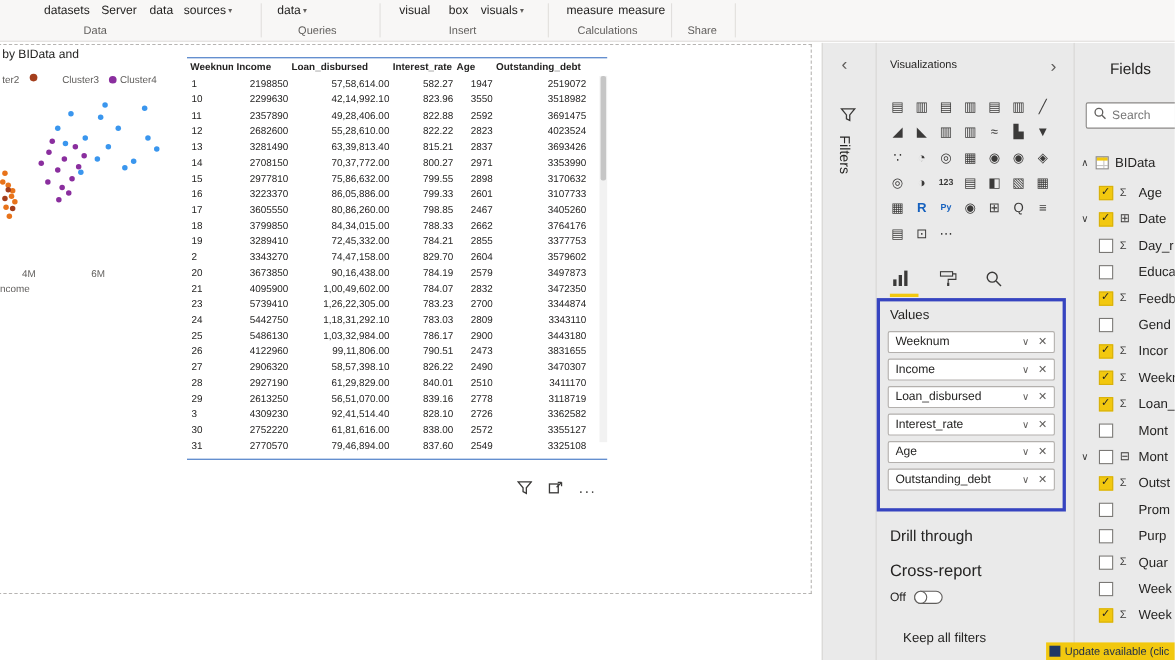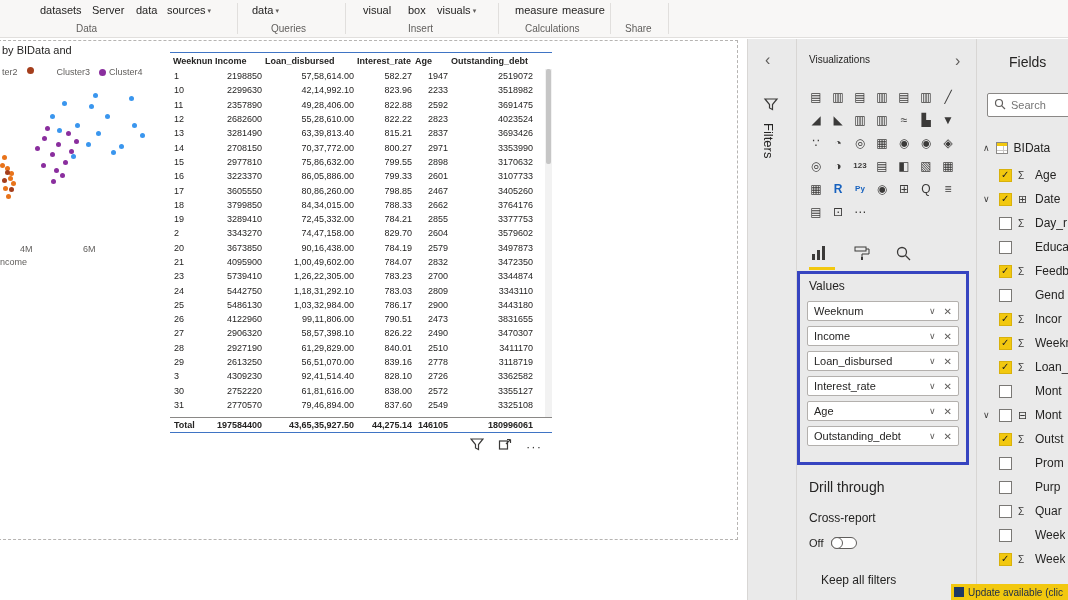--- a/index.html
+++ b/index.html
@@ -76,21 +76,21 @@
   .active-underline { position:absolute; left:12px; top:228px; width:26px; height:3px; background:#f2c80f; }
   .sel-box { position:absolute; left:0; top:232px; width:172px; height:194px; border:3px solid #3644c0; }
   .values-label { position:absolute; left:12px; top:240px; font-size:12px; }
   .wells { position:absolute; left:10px; top:262px; width:152px; }
   .well { height:20px; background:#fff; border:1px solid #b3b0ad; border-radius:2px; margin-bottom:5px;
           display:flex; align-items:center; padding:0 6px; font-size:11px; }
   .well-label { flex:1; overflow:hidden; white-space:nowrap; }
   .well-chev { color:#605e5c; font-size:9px; margin-right:8px; }
   .well-x { color:#605e5c; font-size:10px; }
   .drill-title { position:absolute; left:12px; top:440px; font-size:14px; }
-  .cross-report { position:absolute; left:12px; top:472px; font-size:12px; }
+  .cross-report { position:absolute; left:12px; top:472px; font-size:15px; }
   .toggle-row { position:absolute; left:12px; top:498px; display:flex; align-items:center; gap:8px; font-size:11px; }
   .toggle { width:26px; height:12px; border:1px solid #605e5c; border-radius:7px; background:#fff; position:relative; }
   .knob { position:absolute; left:-1px; top:-1px; width:12px; height:12px; border:1px solid #605e5c; border-radius:50%; background:#fff; }
   .keep-filters { position:absolute; left:24px; top:534px; font-size:12px; }
 
   
   .fields-panel { position:absolute; left:229px; right:0; top:0; bottom:0; }
   .fp-title { position:absolute; left:32px; top:15px; font-size:14px; }
   .searchbox { position:absolute; left:10px; top:54px; width:110px; height:24px; background:#fff;
                border:1px solid #8a8886; border-radius:2px; display:flex; align-items:center; padding:0 6px; gap:5px; }
@@ -224,21 +224,21 @@
           <div class="t-cell c2">57,58,614.00</div>
           <div class="t-cell c3">582.27</div>
           <div class="t-cell c4">1947</div>
           <div class="t-cell c5">2519072</div>
         </div>
         <div class="t-row">
           <div class="t-cell c0">10</div>
           <div class="t-cell c1">2299630</div>
           <div class="t-cell c2">42,14,992.10</div>
           <div class="t-cell c3">823.96</div>
-          <div class="t-cell c4">2233</div>
+          <div class="t-cell c4">3550</div>
           <div class="t-cell c5">3518982</div>
         </div>
         <div class="t-row">
           <div class="t-cell c0">11</div>
           <div class="t-cell c1">2357890</div>
           <div class="t-cell c2">49,28,406.00</div>
           <div class="t-cell c3">822.88</div>
           <div class="t-cell c4">2592</div>
           <div class="t-cell c5">3691475</div>
         </div>
@@ -403,28 +403,20 @@
           <div class="t-cell c5">3355127</div>
         </div>
         <div class="t-row">
           <div class="t-cell c0">31</div>
           <div class="t-cell c1">2770570</div>
           <div class="t-cell c2">79,46,894.00</div>
           <div class="t-cell c3">837.60</div>
           <div class="t-cell c4">2549</div>
           <div class="t-cell c5">3325108</div>
         </div>
-      </div>
-    <div class="t-total" id="tTotal">
-        <div class="t-cell c0">Total</div>
-        <div class="t-cell c1">197584400</div>
-        <div class="t-cell c2">43,65,35,927.50</div>
-        <div class="t-cell c3">44,275.14</div>
-        <div class="t-cell c4">146105</div>
-        <div class="t-cell c5">180996061</div>
       </div>
     <div class="t-scroll">
       <div class="t-thumb"></div>
     </div>
   </div>
 
   <div class="vtoolbar">
     <span>
       <svg width="14" height="13">
           <path d="M1 1 h12 l-4.5 5.5 v5 l-3 -1.5 v-3.5 z" fill="none" stroke="#3b3a39" stroke-width="1.2"></path>

